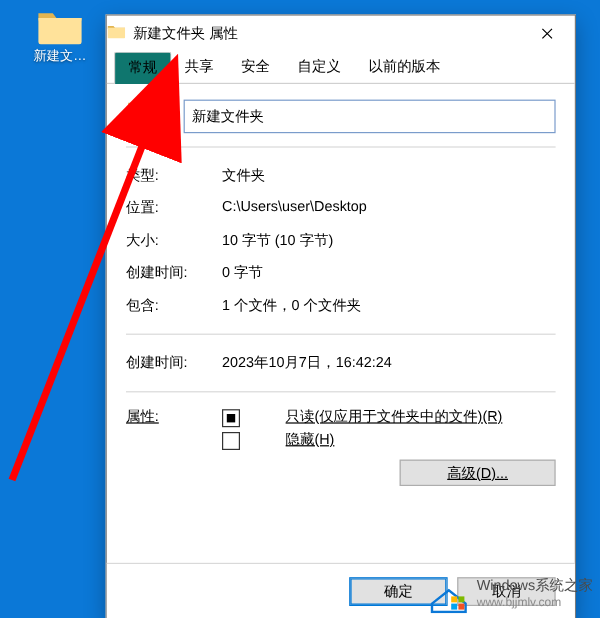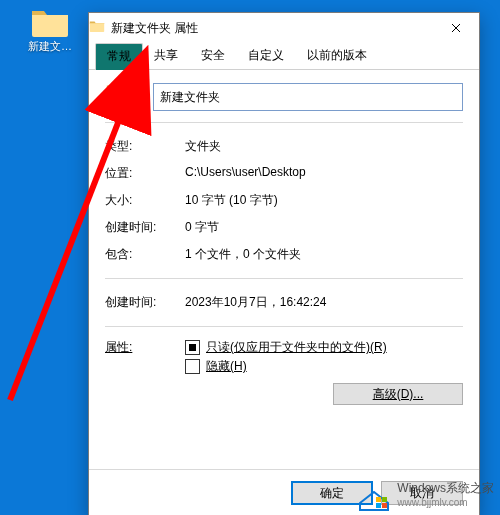--- a/index.html
+++ b/index.html
@@ -22,21 +22,21 @@
   .tab.active{border-color:#d0d0d0;background:#0f766e;position:relative;top:1px;border-radius:2px 2px 0 0;}
   
   .panel{padding:12px 16px 10px 16px;}
   .hdr-row{display:flex;align-items:center;margin-bottom:8px;}
   .hdr-row .big-folder{width:36px;height:30px;margin-right:12px;}
   .hdr-row input{flex:1;height:22px;border:1px solid #7a9ccb;padding:2px 6px;font-size:12px;font-family:Liberation Sans, sans-serif;}
   hr{border:none;border-top:1px solid #d9d9d9;margin:10px 0;}
   table{border-collapse:collapse;width:100%;}
   td{padding:5px 0;vertical-align:top;font-size:12px;}
   td.k{width:80px;color:#000;}
-  .chk-row{display:flex;align-items:center;margin:2px 0 2px 0;}
+  .chk-row{display:flex;align-items:flex-end;margin:2px 0 2px 0;gap:32px;}
   .chk{width:13px;height:13px;border:1px solid #333;margin-right:6px;display:inline-flex;align-items:center;justify-content:center;background:#fff;}
   .chk.indet::after{content:"";width:7px;height:7px;background:#000;}
   .attr-block{display:flex;align-items:flex-start;text-decoration:underline;}
   .attr-block .left{width:80px;padding-top:2px;}
   .attr-block .right{flex:1;}
   .adv-row{margin-top:8px;display:flex;justify-content:flex-end;}
   .adv-row button{width:130px;height:22px;font-size:12px;background:#e1e1e1;border:1px solid #adadad;cursor:pointer;font-family:inherit;}
   
   .btnbar{position:absolute;left:0;right:0;bottom:0;height:46px;border-top:1px solid #d9d9d9;display:flex;align-items:center;justify-content:flex-end;padding:0 16px;gap:8px;background:#fff;}
   .btnbar button{width:82px;height:24px;font-size:12px;background:#e1e1e1;border:1px solid #adadad;cursor:pointer;font-family:inherit;}

